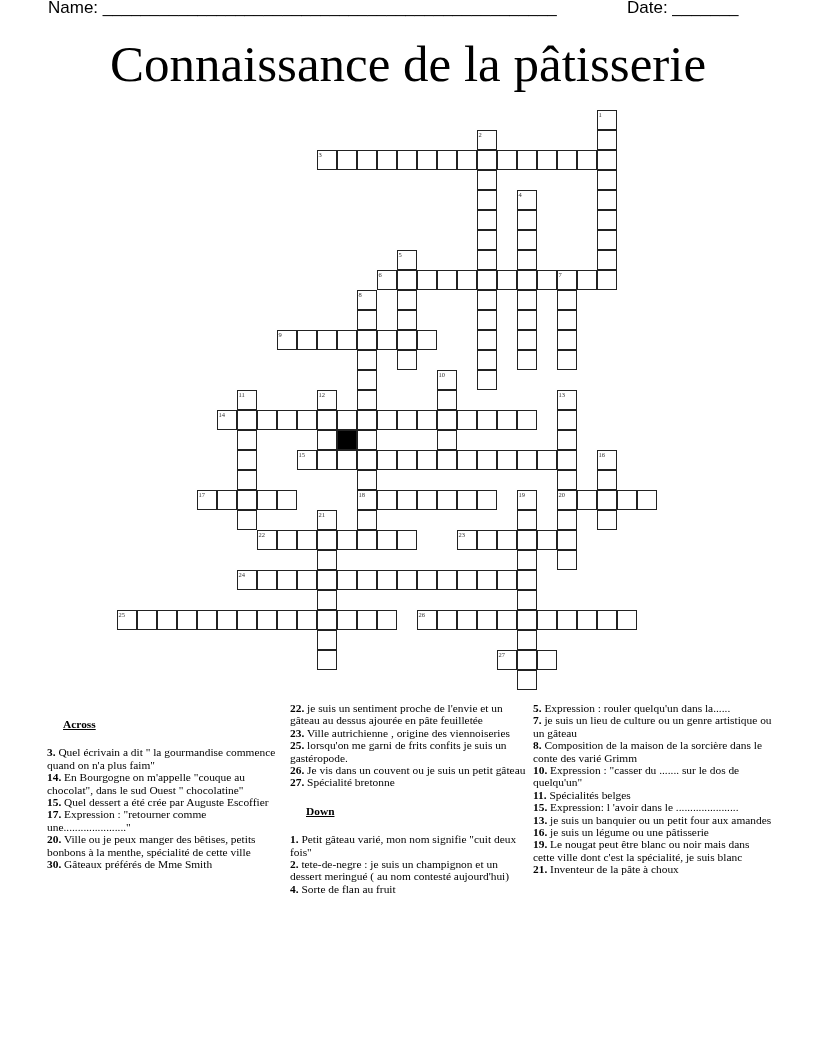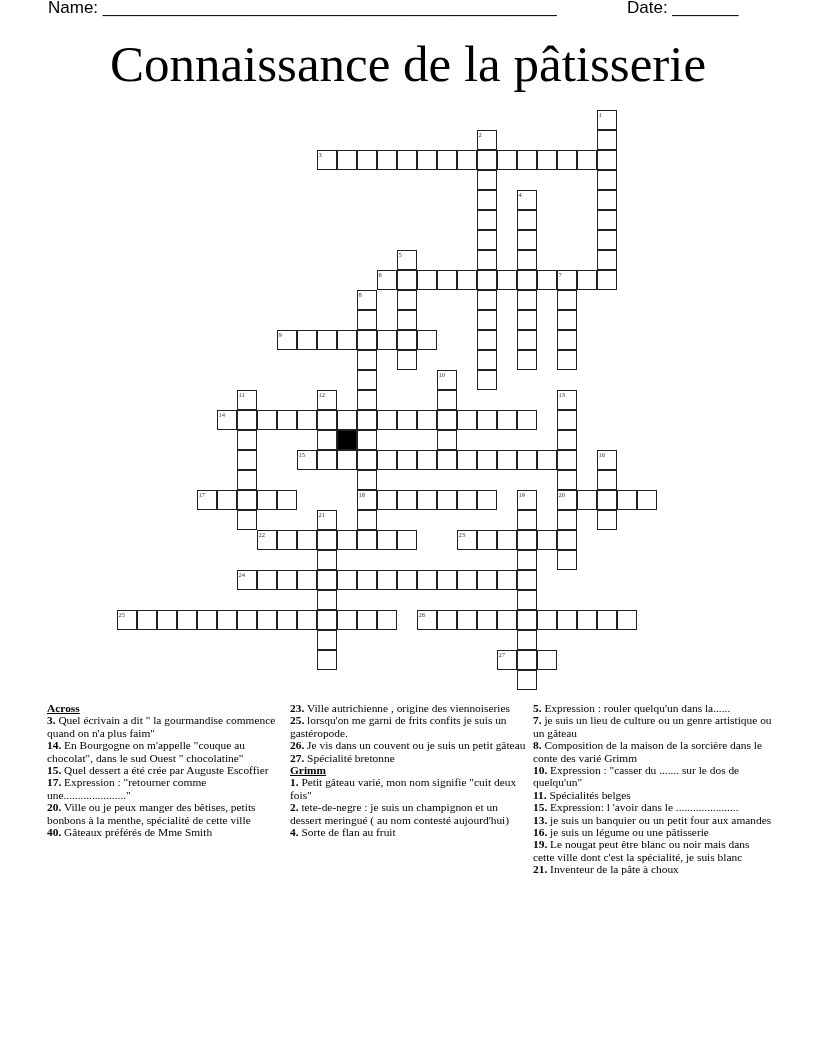--- a/index.html
+++ b/index.html
@@ -13,21 +13,21 @@
   .cell { position:absolute; width:20px; height:20px; box-sizing:border-box;
           border:1px solid #222; background:#fff; margin-left:-0.5px; margin-top:-0.5px; }
   .cell.black { background:#000; }
   .num { position:absolute; left:1px; top:0px; font-family:"Liberation Serif", serif;
          font-size:6.5px; line-height:8px; color:#333; }
   .col { position:absolute; top:702px; width:240px; font-family:"Liberation Serif", serif;
          font-size:11.4px; line-height:12.4px; }
   .col1 { left:47px; }
   .col2 { left:290px; }
   .col3 { left:533px; }
-  .sec { font-weight:bold; text-decoration:underline; margin:0; }
+  .sec { font-weight:bold; text-decoration:underline; margin:16px; }
   .clue { margin:0; }
   .clue b { font-weight:bold; }
 </style>
 </head>
 <body>
 
 <div class="hdr hdr-name">Name: ________________________________________________</div>
 <div class="hdr hdr-date">Date: _______</div>
 <div class="title">Connaissance de la pâtisserie</div>
 
@@ -300,29 +300,30 @@
     <div class="cell black" style="left: 337px; top: 430px;"></div>
   </div>
 
 <div class="col col1">
   <p class="sec">Across</p>
   <p class="clue"><b>3.</b><span> Quel écrivain a dit " la gourmandise commence quand on n'a plus faim"</span></p>
   <p class="clue"><b>14.</b><span> En Bourgogne on m'appelle "couque au chocolat", dans le sud Ouest " chocolatine"</span></p>
   <p class="clue"><b>15.</b><span> Quel dessert a été crée par Auguste Escoffier</span></p>
   <p class="clue"><b>17.</b><span> Expression : "retourner comme une......................"</span></p>
   <p class="clue"><b>20.</b><span> Ville ou je peux manger des bêtises, petits bonbons à la menthe, spécialité de cette ville</span></p>
-  <p class="clue"><b>40.</b><span> Gâteaux préférés de Mme Smith</span></p>
+  <p class="clue"><b>30.</b><span> Gâteaux préférés de Mme Smith</span></p>
 </div>
 
 <div class="col col2">
+  <p class="clue"><b>22.</b><span> je suis un sentiment proche de l'envie et un gâteau au dessus ajourée en pâte feuilletée</span></p>
   <p class="clue"><b>23.</b><span> Ville autrichienne , origine des viennoiseries</span></p>
   <p class="clue"><b>25.</b><span> lorsqu'on me garni de frits confits je suis un gastéropode.</span></p>
   <p class="clue"><b>26.</b><span> Je vis dans un couvent ou je suis un petit gâteau</span></p>
   <p class="clue"><b>27.</b><span> Spécialité bretonne</span></p>
-  <p class="sec">Grimm</p>
+  <p class="sec">Down</p>
   <p class="clue"><b>1.</b><span> Petit gâteau varié, mon nom signifie "cuit deux fois"</span></p>
   <p class="clue"><b>2.</b><span> tete-de-negre : je suis un champignon et un dessert meringué ( au nom contesté aujourd'hui)</span></p>
   <p class="clue"><b>4.</b><span> Sorte de flan au fruit</span></p>
 </div>
 
 <div class="col col3">
   <p class="clue"><b>5.</b><span> Expression : rouler quelqu'un dans la......</span></p>
   <p class="clue"><b>7.</b><span> je suis un lieu de culture ou un genre artistique ou un gâteau</span></p>
   <p class="clue"><b>8.</b><span> Composition de la maison de la sorcière dans le conte des varié Grimm</span></p>
   <p class="clue"><b>10.</b><span> Expression : "casser du ....... sur le dos de quelqu'un"</span></p>

